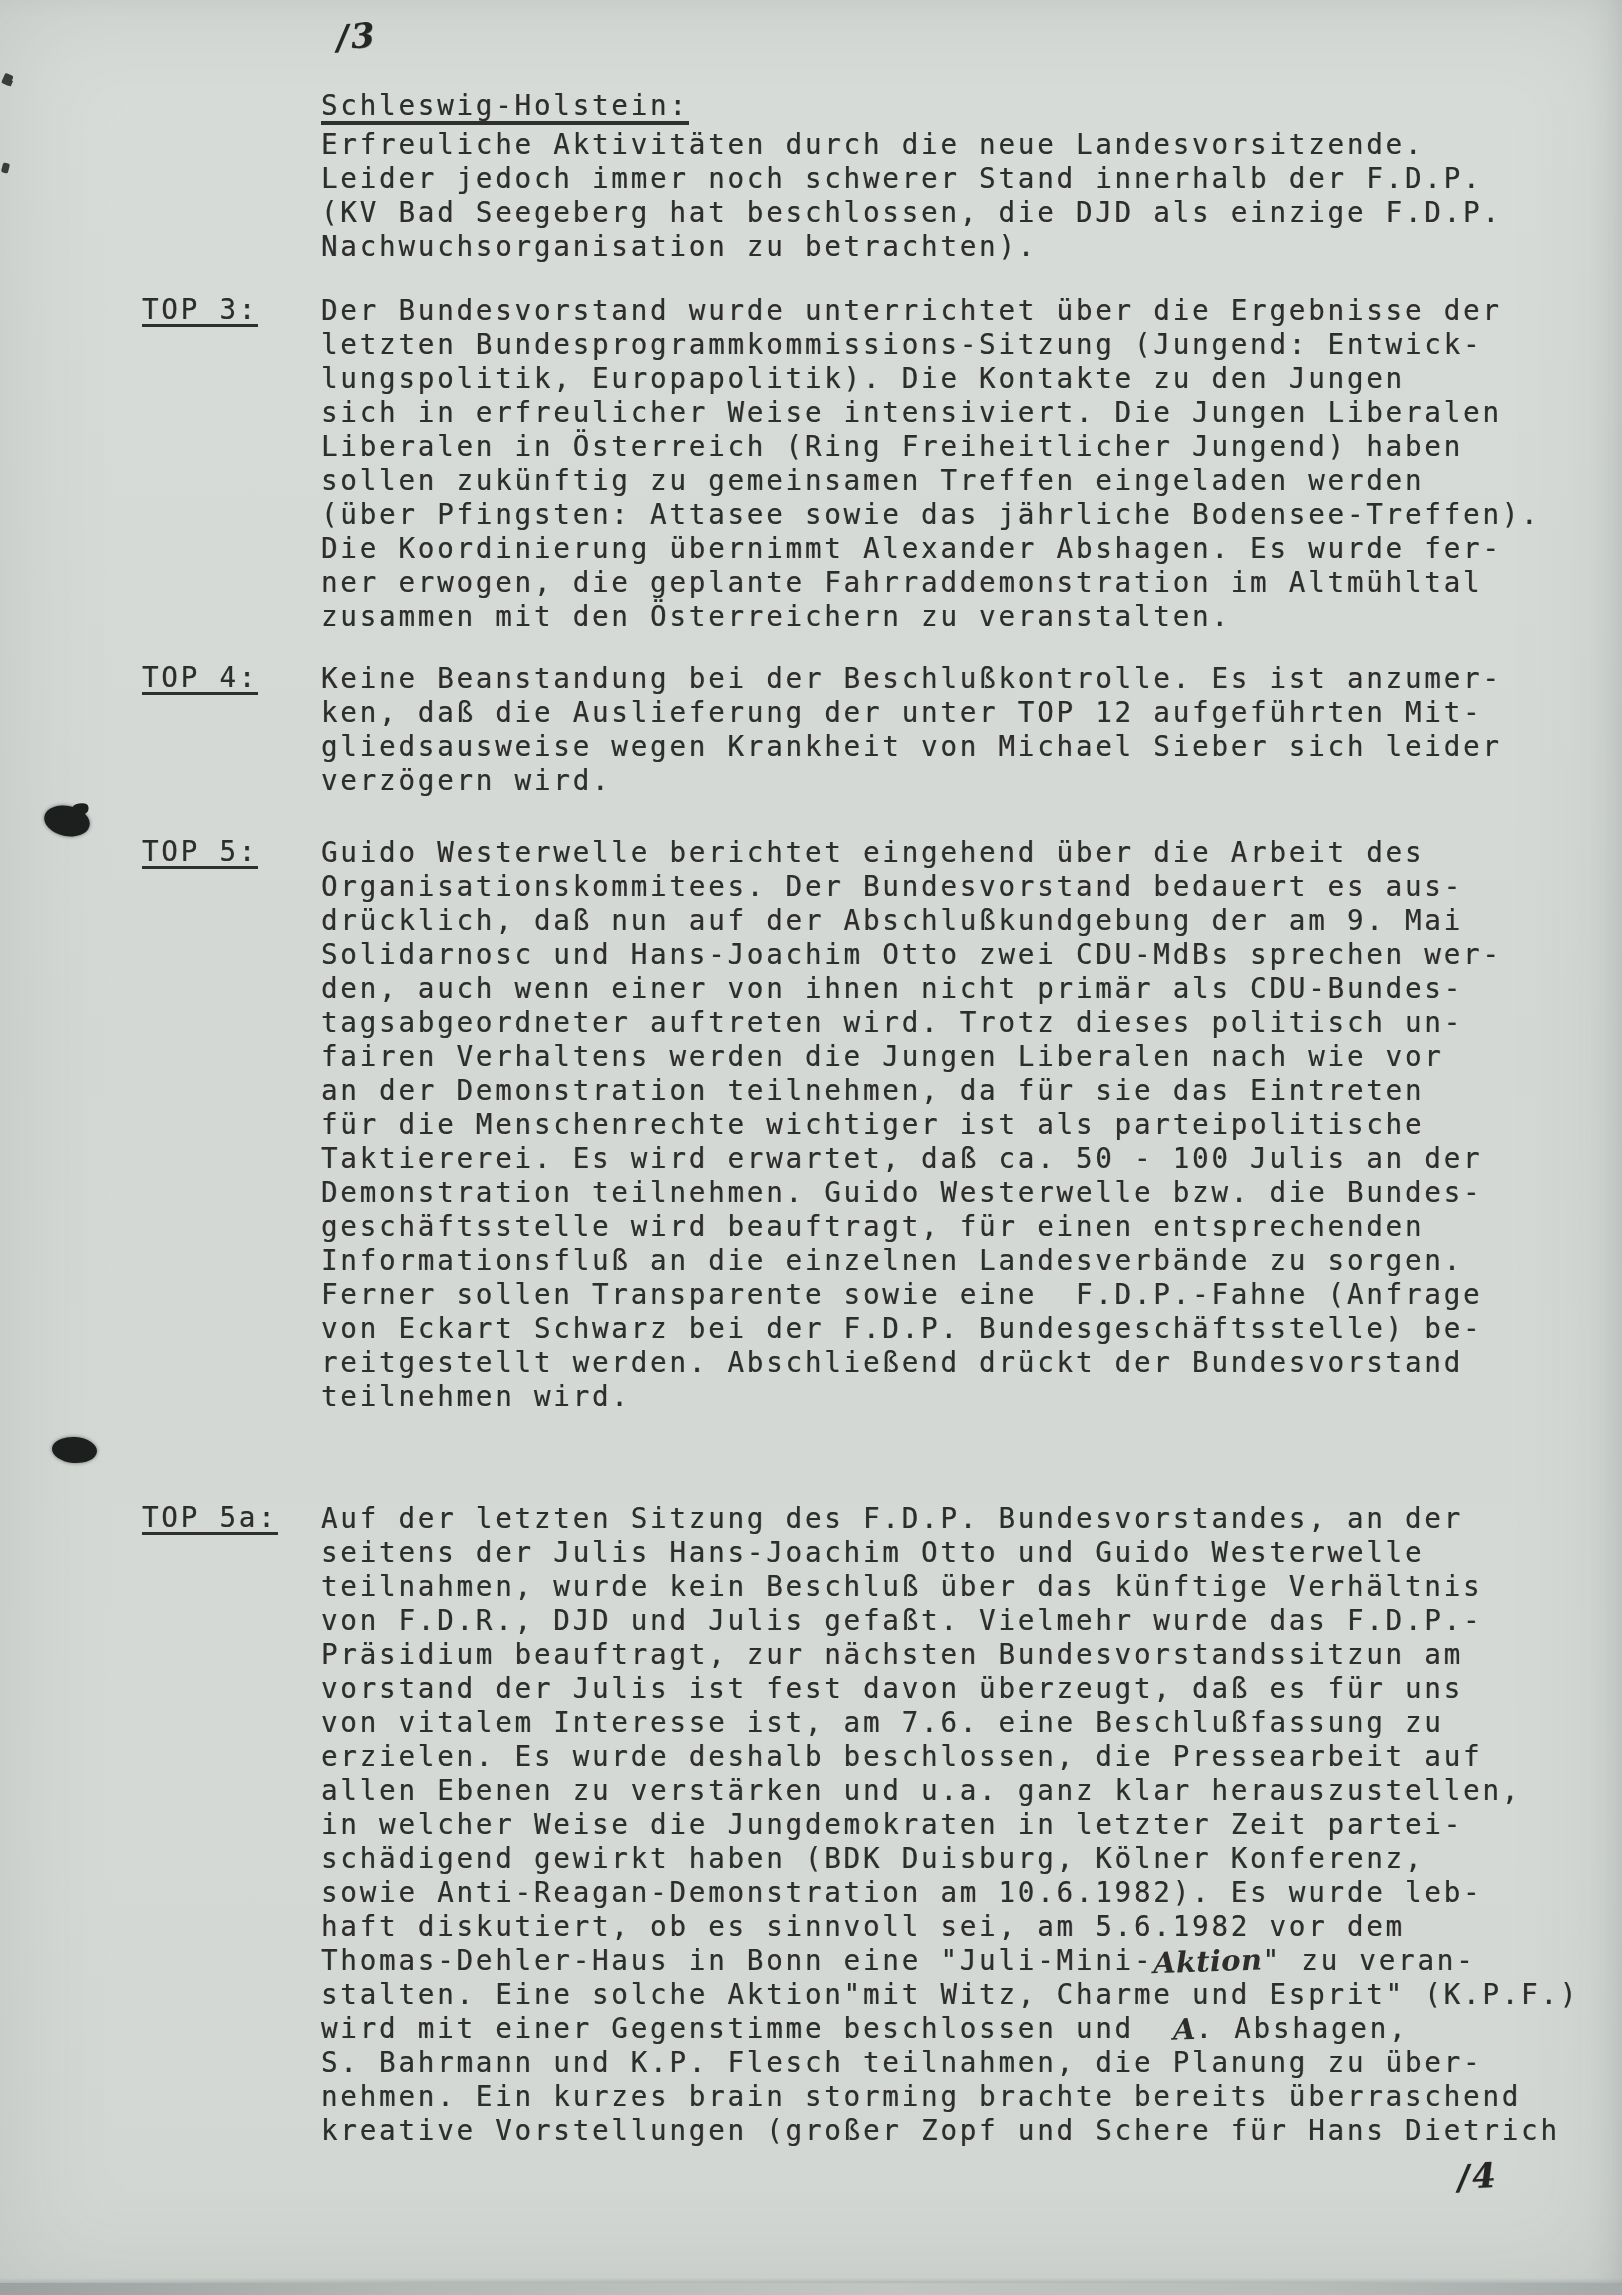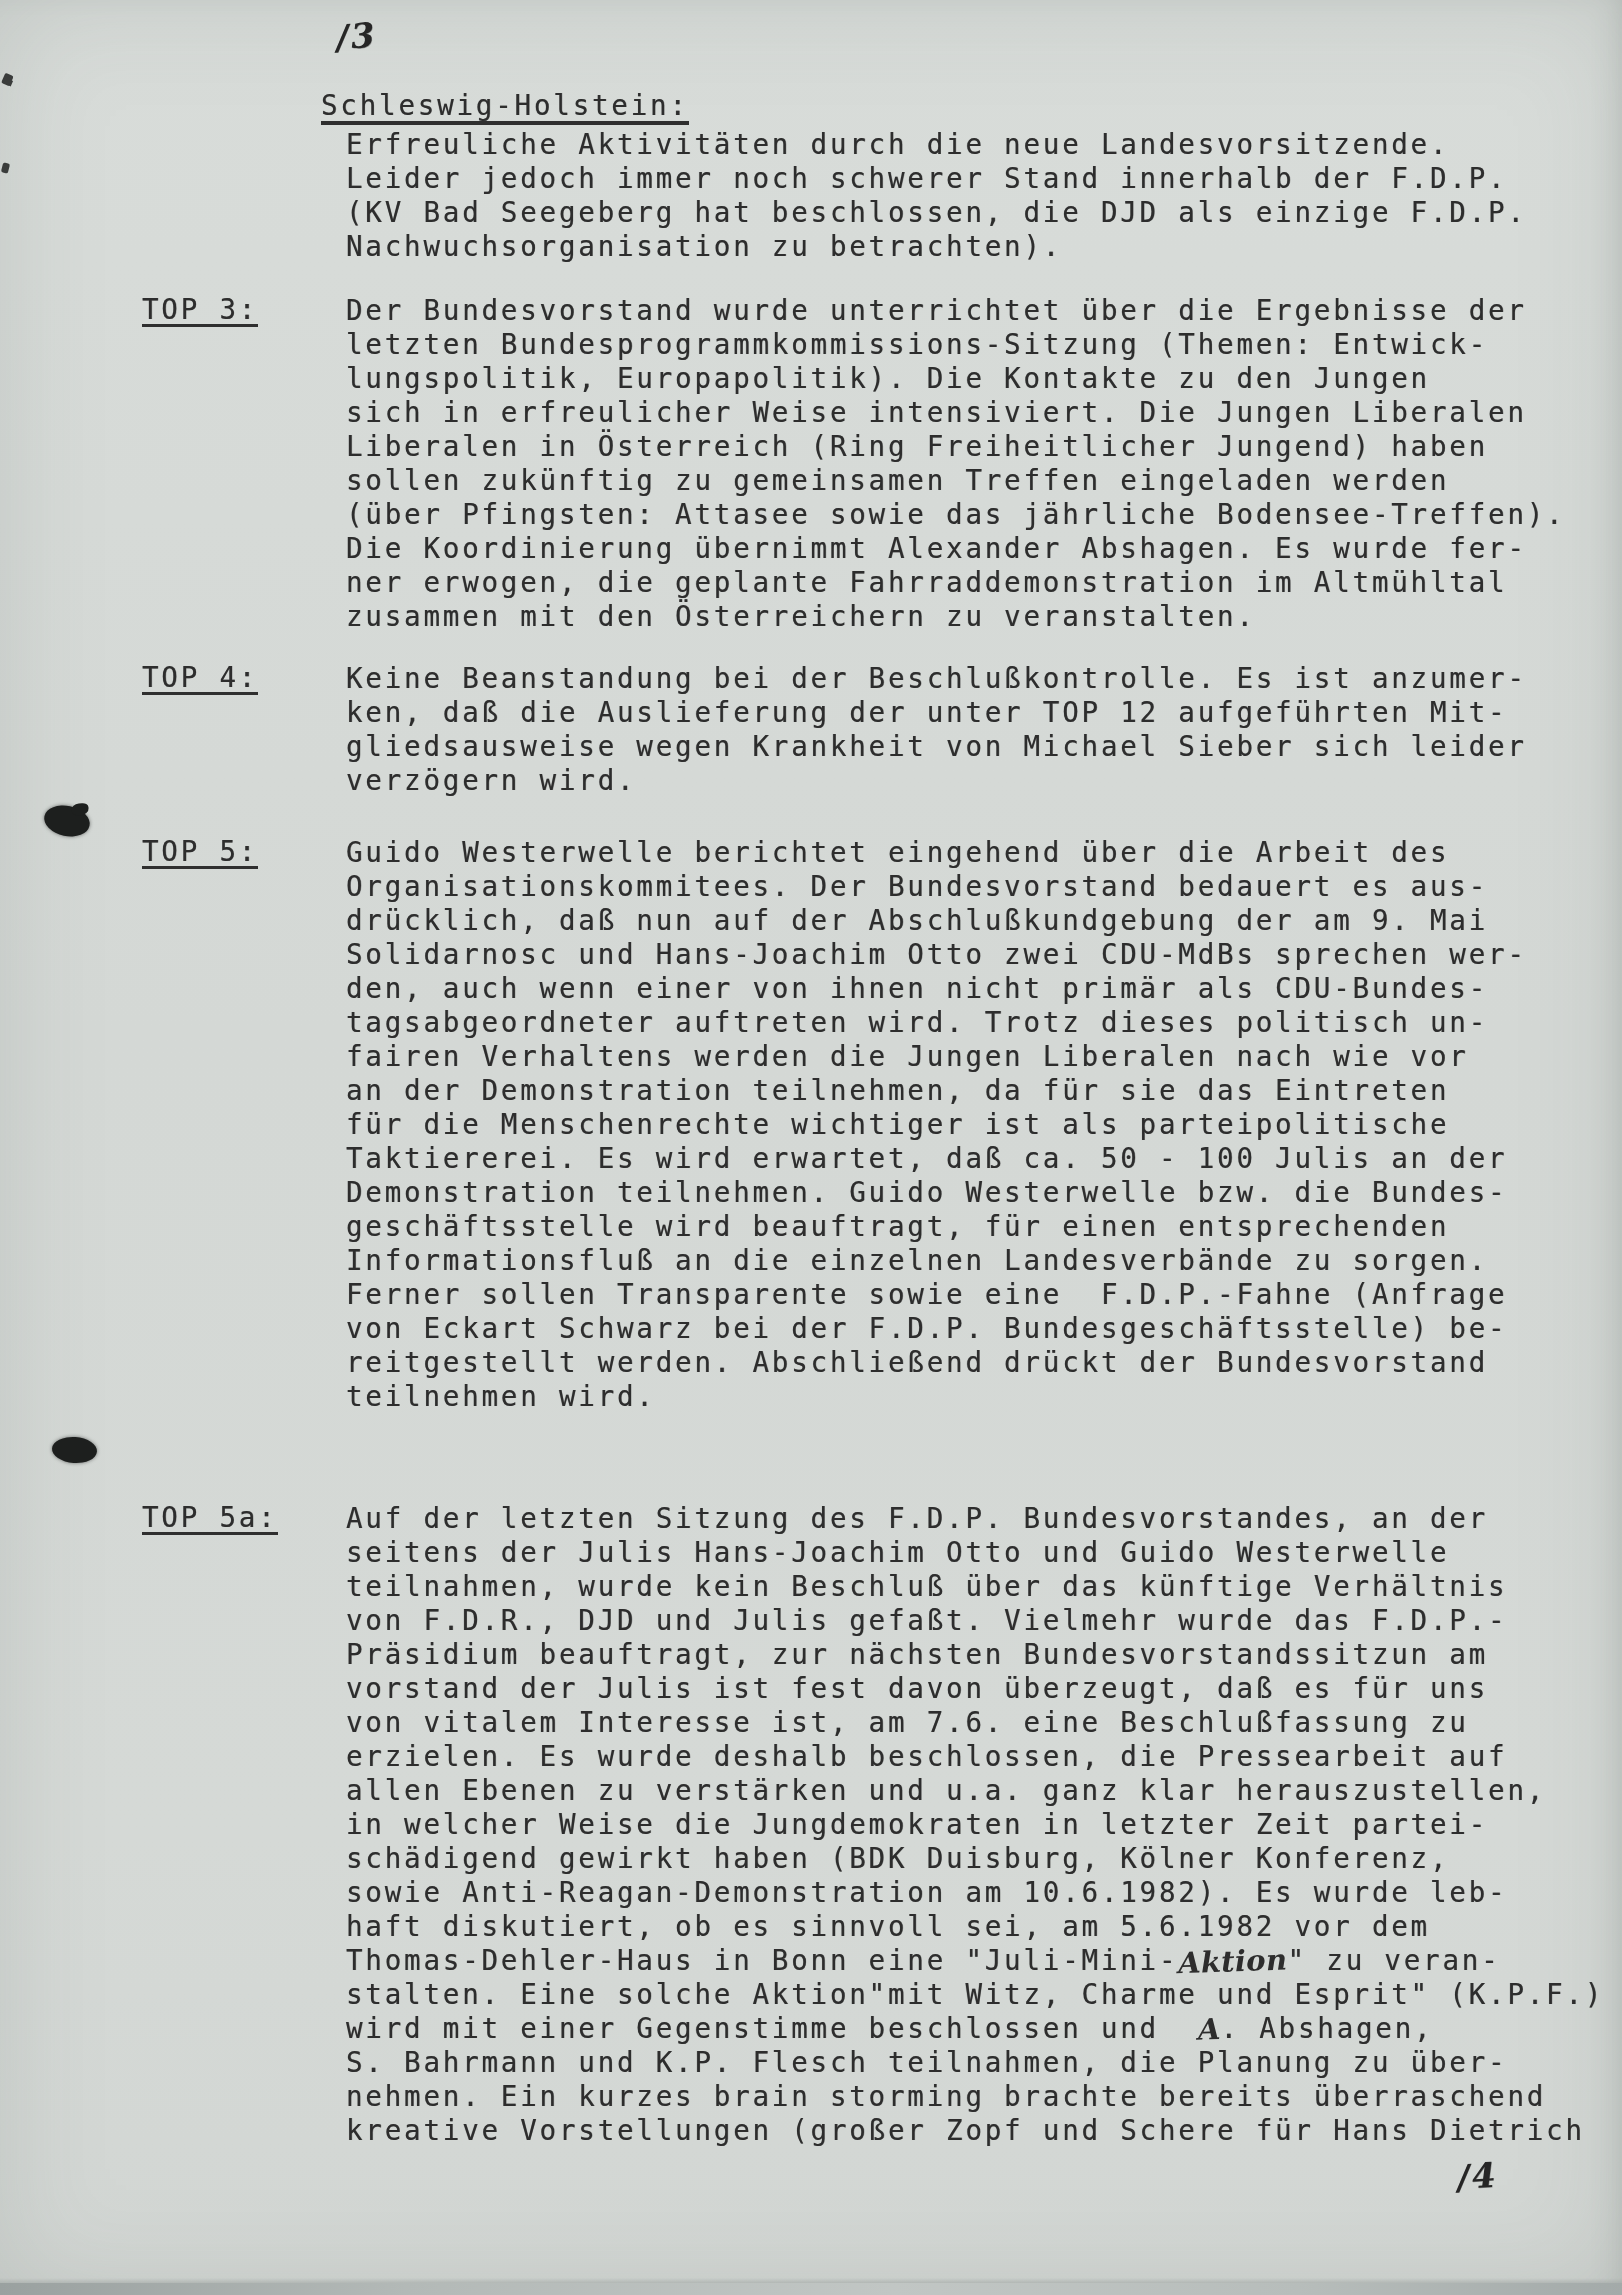--- a/index.html
+++ b/index.html
@@ -31,21 +31,21 @@
   .sec-heading{
     position:absolute;left:321px;top:0;
     line-height:27.5px;
     border-bottom:4.6px solid #2f2f2f;
     padding-bottom:1.3px;
     white-space:pre;
     display:inline-block;
   }
   .body{position:absolute;left:321px;top:0;}
   .body.after-heading{top:35px;}
-  .line{white-space:pre;line-height:34px;margin-left:25px;}
+  .line{white-space:pre;line-height:34px;}
   .hand{
     font-family:"DejaVu Serif","Liberation Serif",serif;
     font-style:italic;font-weight:600;
     font-size:29px;letter-spacing:0.3px;
     display:inline-block;
     transform:translateY(1.3px) rotate(-2deg);
     text-shadow:none;
   }
   .pagenum{
     position:absolute;
@@ -105,21 +105,21 @@
         <div class="line"><span>Leider jedoch immer noch schwerer Stand innerhalb der F.D.P.</span></div>
         <div class="line"><span>(KV Bad Seegeberg hat beschlossen, die DJD als einzige F.D.P.</span></div>
         <div class="line"><span>Nachwuchsorganisation zu betrachten).</span></div>
       </div>
   </div>
 
   <div id="sec-1" class="section">
     <span class="sec-label ink">TOP 3:</span>
     <div class="body ink">
         <div class="line"><span>Der Bundesvorstand wurde unterrichtet über die Ergebnisse der</span></div>
-        <div class="line"><span>letzten Bundesprogrammkommissions-Sitzung (Themen: Entwick-</span></div>
+        <div class="line"><span>letzten Bundesprogrammkommissions-Sitzung (Jungend: Entwick-</span></div>
         <div class="line"><span>lungspolitik, Europapolitik). Die Kontakte zu den Jungen</span></div>
         <div class="line"><span>sich in erfreulicher Weise intensiviert. Die Jungen Liberalen</span></div>
         <div class="line"><span>Liberalen in Österreich (Ring Freiheitlicher Jungend) haben</span></div>
         <div class="line"><span>sollen zukünftig zu gemeinsamen Treffen eingeladen werden</span></div>
         <div class="line"><span>(über Pfingsten: Attasee sowie das jährliche Bodensee-Treffen).</span></div>
         <div class="line"><span>Die Koordinierung übernimmt Alexander Abshagen. Es wurde fer-</span></div>
         <div class="line"><span>ner erwogen, die geplante Fahrraddemonstration im Altmühltal</span></div>
         <div class="line"><span>zusammen mit den Österreichern zu veranstalten.</span></div>
       </div>
   </div>

